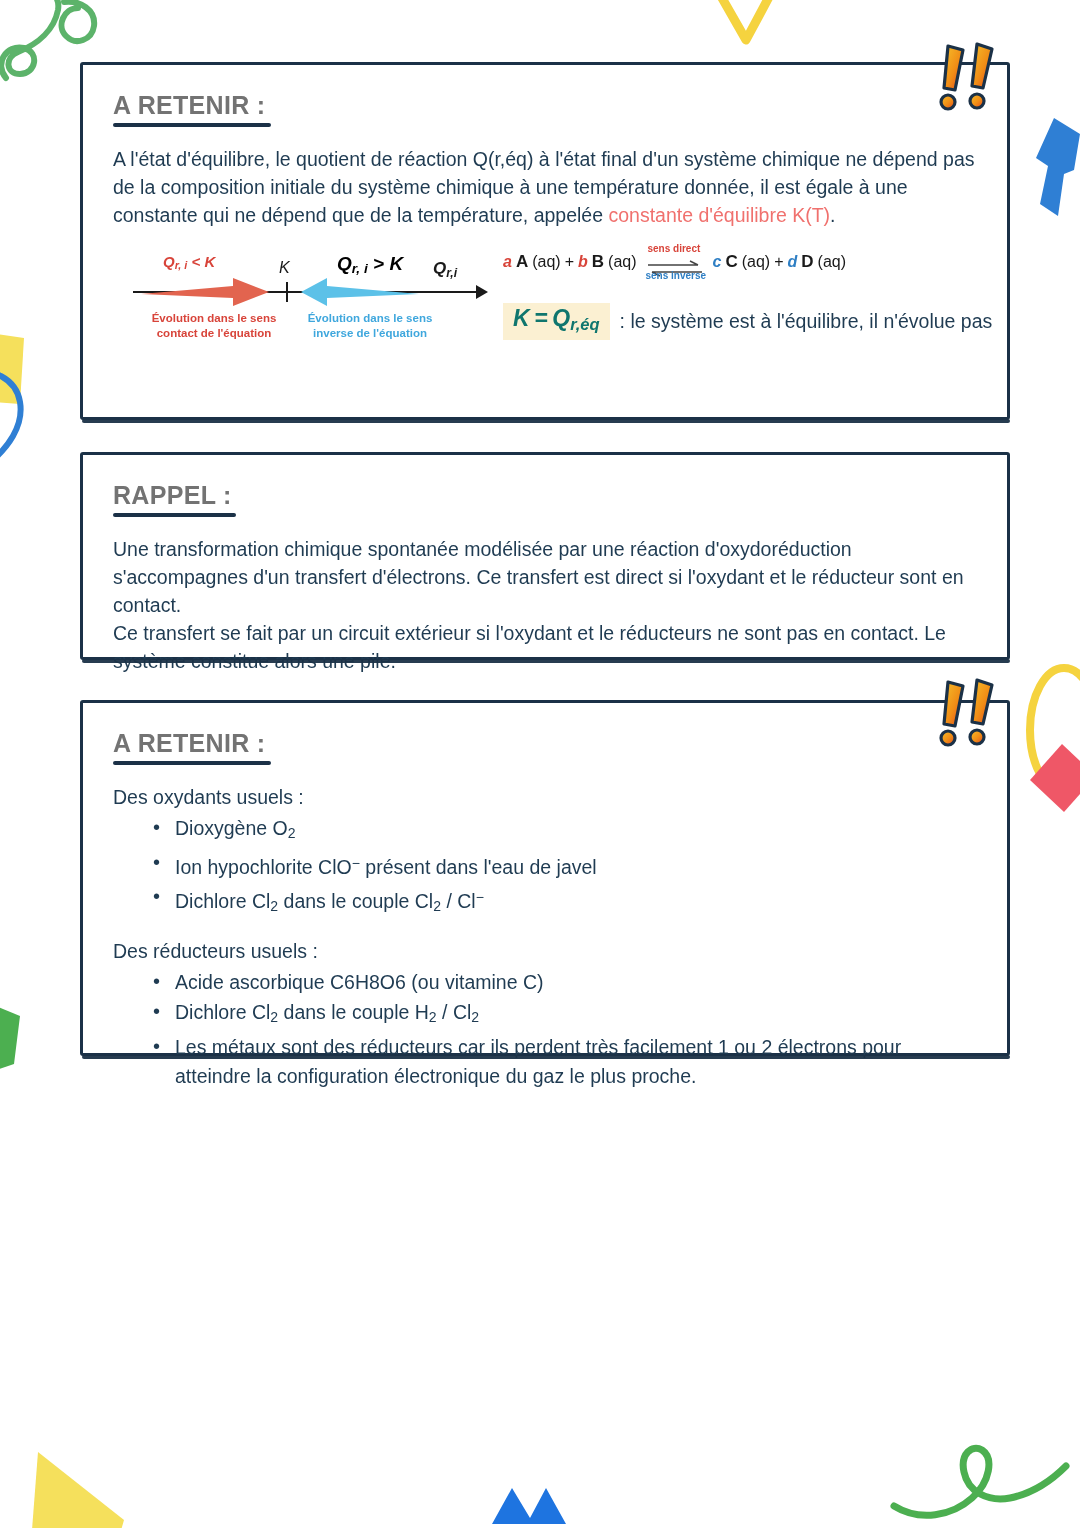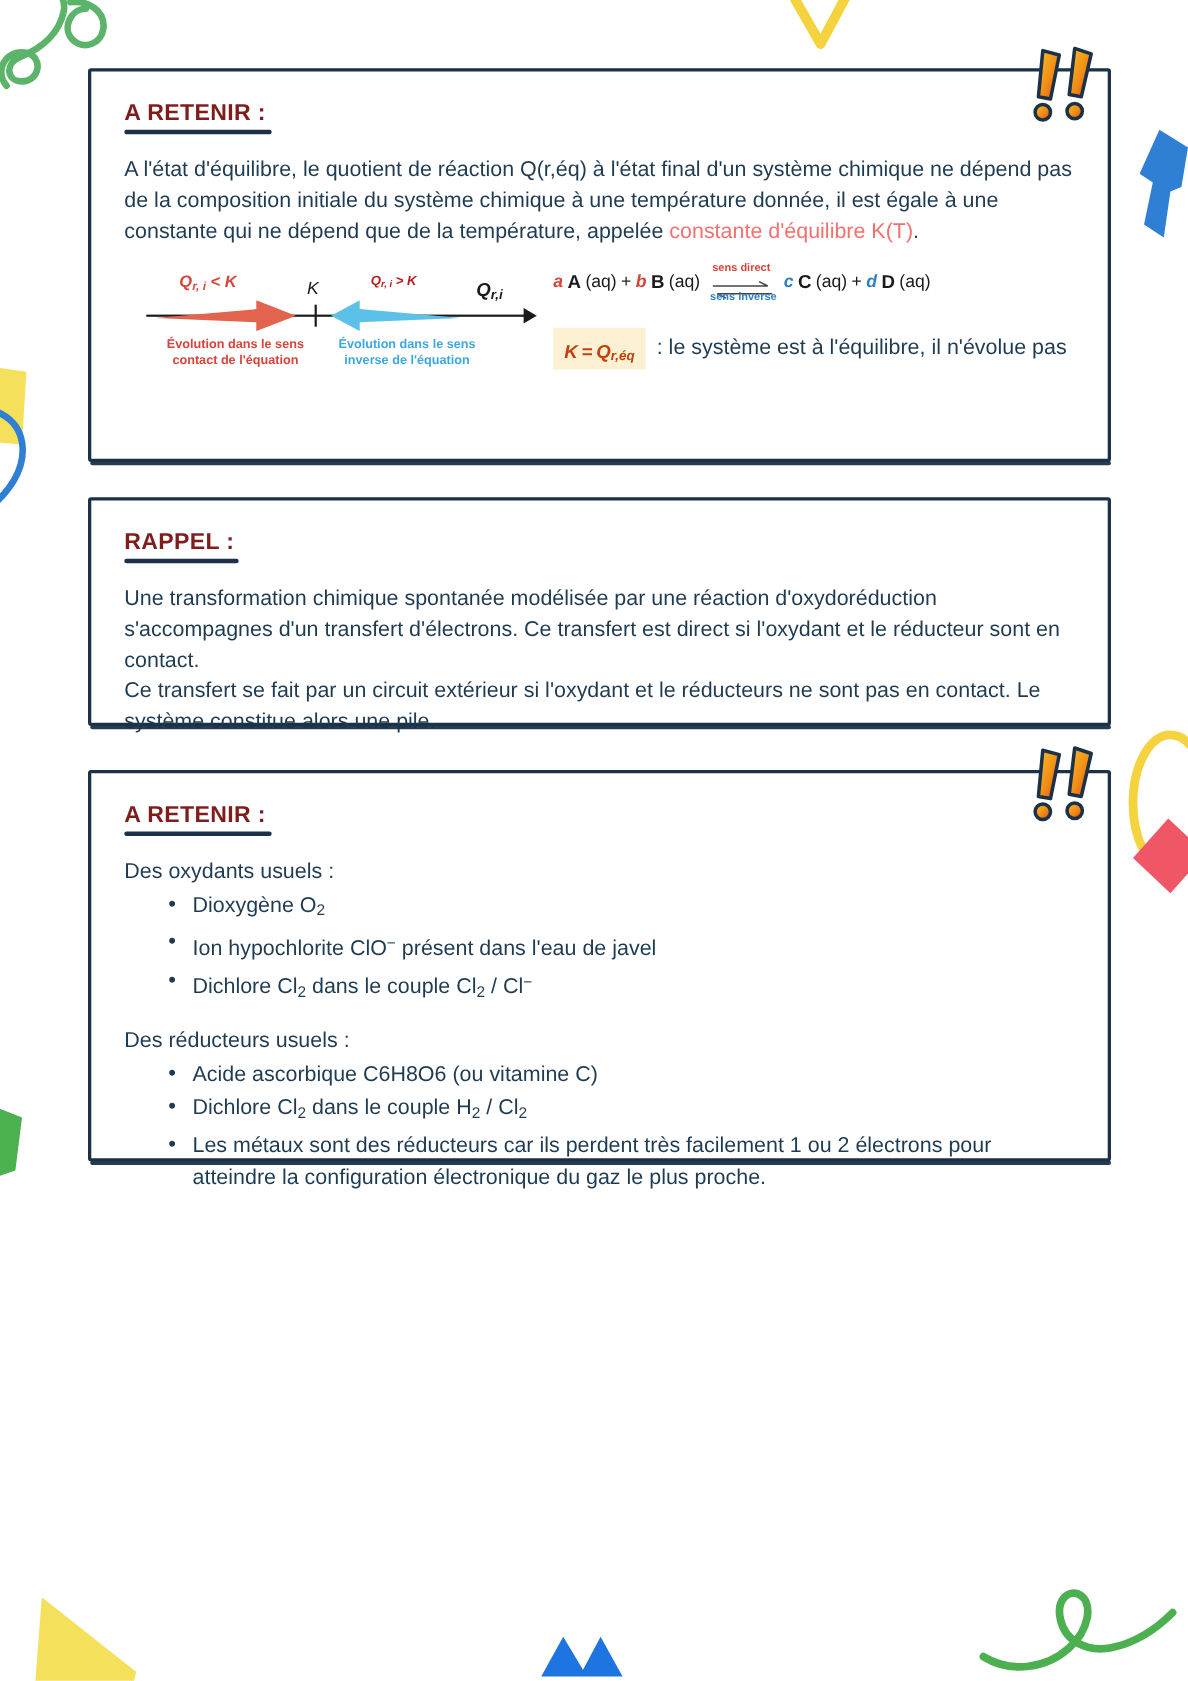--- a/index.html
+++ b/index.html
@@ -26,23 +26,23 @@
     content: "";
     position: absolute;
     left: -1px; right: -3px; bottom: -6px; height: 4px;
     background: #1b3147;
     border-radius: 2px;
     opacity: .95;
   }
   .card-inner { position: relative; padding: 26px 30px 20px 30px; }
 
   .heading {
-    font-size: 21px;
+    font-size: 25px;
     font-weight: 700;
-    color: #7f1d1d;
+    color: #737373;
     letter-spacing: .3px;
     display: inline-block;
     position: relative;
     padding-bottom: 7px;
   }
   .heading::after {
     content: "";
     position: absolute;
     left: 0; bottom: 0; width: 104%; height: 4px;
     background: #1b3147;
@@ -95,43 +95,43 @@
 
   .arrow-red {
     position: absolute; left: 8px; top: 33px; width: 130px; height: 28px;
   }
   .arrow-blue {
     position: absolute; left: 168px; top: 33px; width: 118px; height: 28px;
   }
 
   .lbl-qlt { position: absolute; left: 30px; top: 8px; font-size: 15px; font-weight: 700; font-style: italic; color: #d8443a; }
   .lbl-k   { position: absolute; left: 146px; top: 14px; font-size: 16px; font-style: italic; color: #1a1a1a; }
-  .lbl-qgt { position: absolute; left: 204px; top: 8px; font-size: 12px; font-weight: 700; font-style: italic; color: #b91c1c; }
+  .lbl-qgt { position: absolute; left: 204px; top: 8px; font-size: 19px; font-weight: 700; font-style: italic; color: #000000; }
   .lbl-qri { position: absolute; left: 300px; top: 14px; font-size: 17px; font-weight: 700; font-style: italic; color: #1a1a1a; }
 
   .cap-red  { position: absolute; left: 6px;  top: 66px; width: 150px; text-align: center;
               font-size: 11.5px; font-weight: 700; color: #d8443a; line-height: 15px; }
   .cap-blue { position: absolute; left: 162px; top: 66px; width: 150px; text-align: center;
               font-size: 11.5px; font-weight: 700; color: #3fa7dd; line-height: 15px; }
 
   
   .eqbox { position: absolute; left: 390px; top: 0px; width: 520px; }
   .eq-line1 { font-size: 16px; color: #1a1a1a; display: flex; align-items: center; gap: 4px; white-space: nowrap; }
   .it-red  { color: #d8443a; font-style: italic; font-weight: 700; }
   .it-blue { color: #2f7fc4; font-style: italic; font-weight: 700; }
   .sp-b { font-weight: 700; font-size: 17px; }
   .eq-arrows { position: relative; width: 58px; height: 34px; margin: 0 5px; }
   .lbl-direct  { position: absolute; top: -2px; left: 2px; font-size: 10px; font-weight: 700; color: #d8443a; white-space: nowrap; }
   .lbl-inverse { position: absolute; top: 25px; left: 0px; font-size: 10px; font-weight: 700; color: #2f7fc4; white-space: nowrap; }
 
   .eq-line2 { margin-top: 24px; display: flex; align-items: center; gap: 10px; }
   .khl {
     background: #fbf0d2;
-    padding: 12px 10px 5px 10px;
-    font-size: 17px; font-weight: 700; font-style: italic; color: #c2410c;
+    padding: 2px 10px 5px 10px;
+    font-size: 23px; font-weight: 700; font-style: italic; color: #0f766e;
   }
   .eq2-text { font-size: 19.5px; color: #1f3b52; }
 </style>
 </head>
 <body>
 
 <div class="page">
 
   <svg class="deco" style="left:-8px;top:-14px;width:120px;height:120px" viewBox="0 0 120 120">
     <path d="M14 92 C 2 78, 14 58, 32 62 C 48 66, 44 88, 28 88 C 14 88, 12 72, 26 66 C 46 58, 62 44, 66 24 C 68 12, 60 2, 48 6" fill="none" stroke="#5cb36a" stroke-width="6" stroke-linecap="round"></path>

